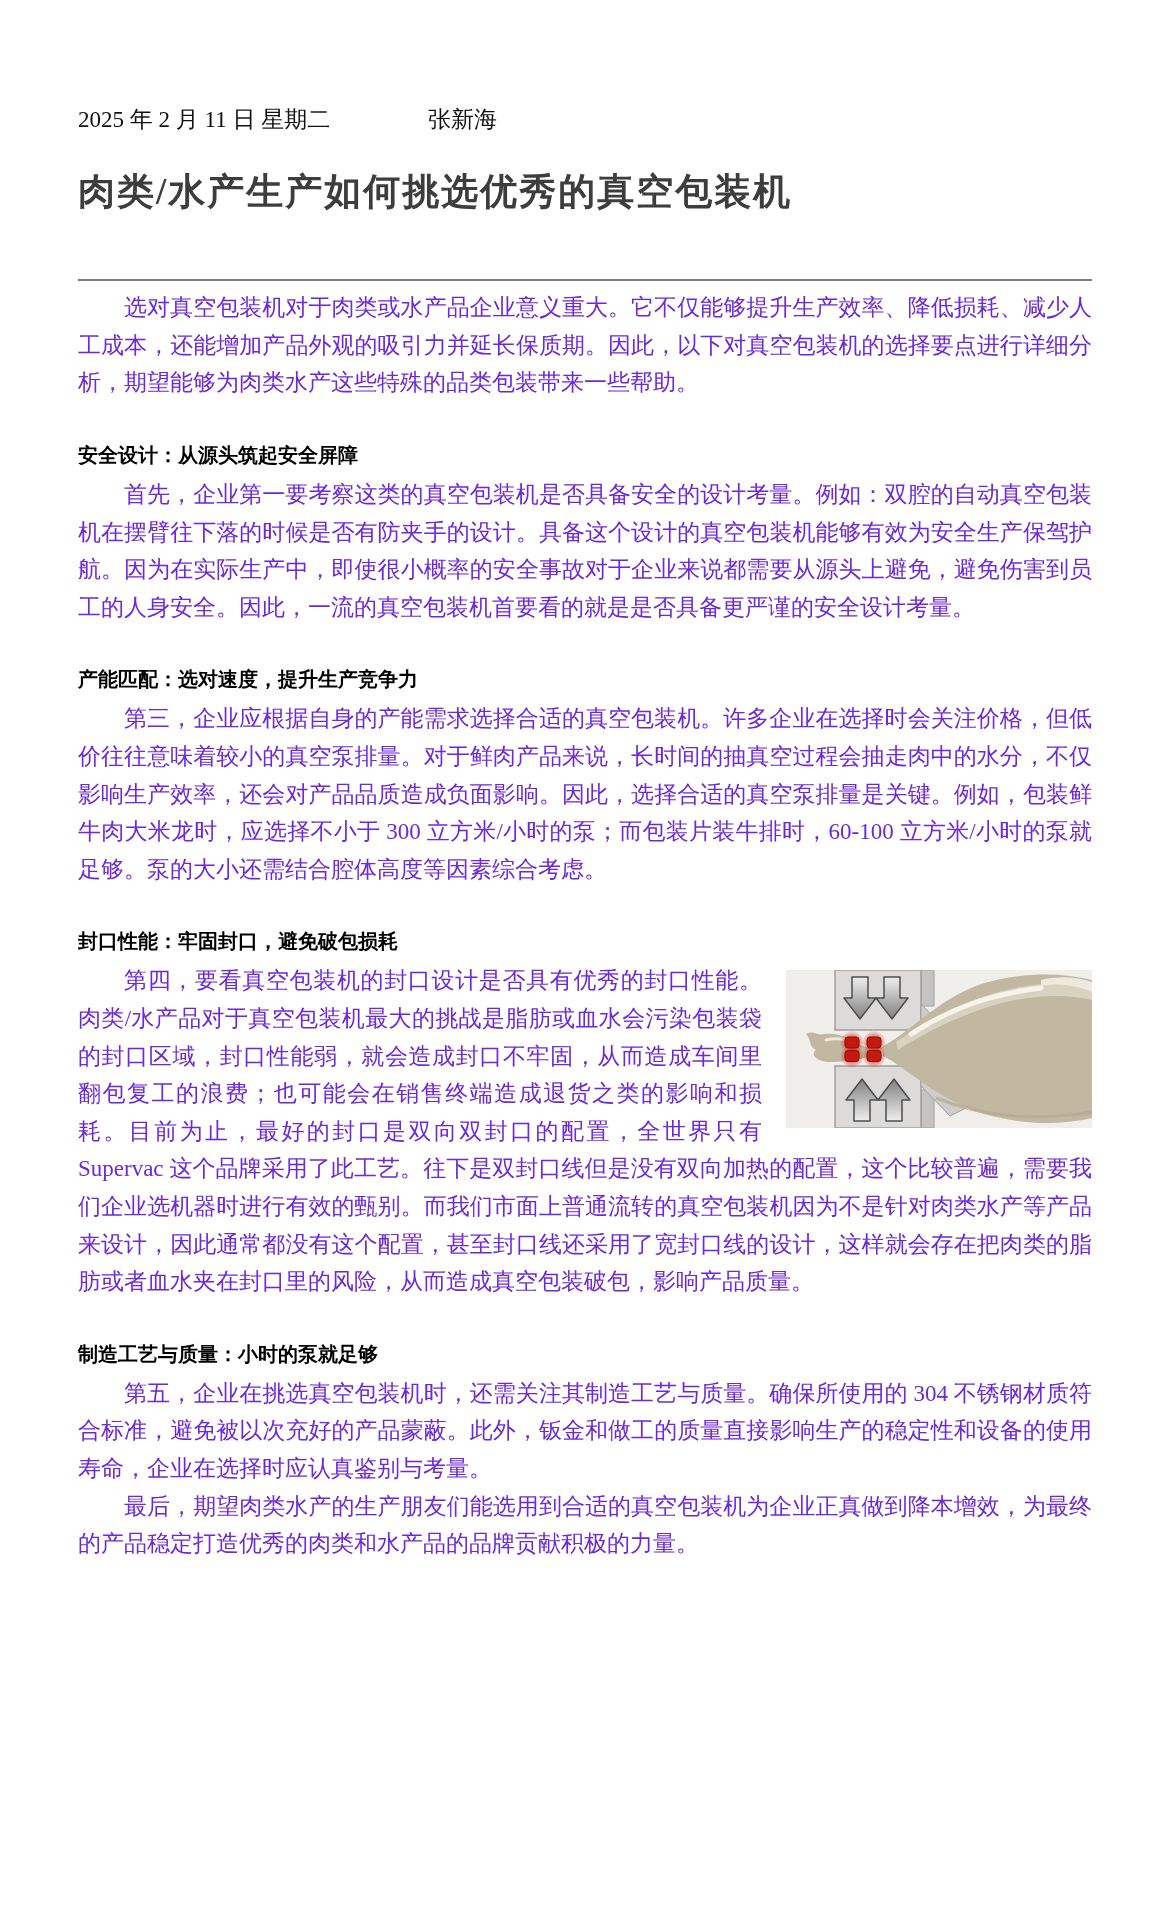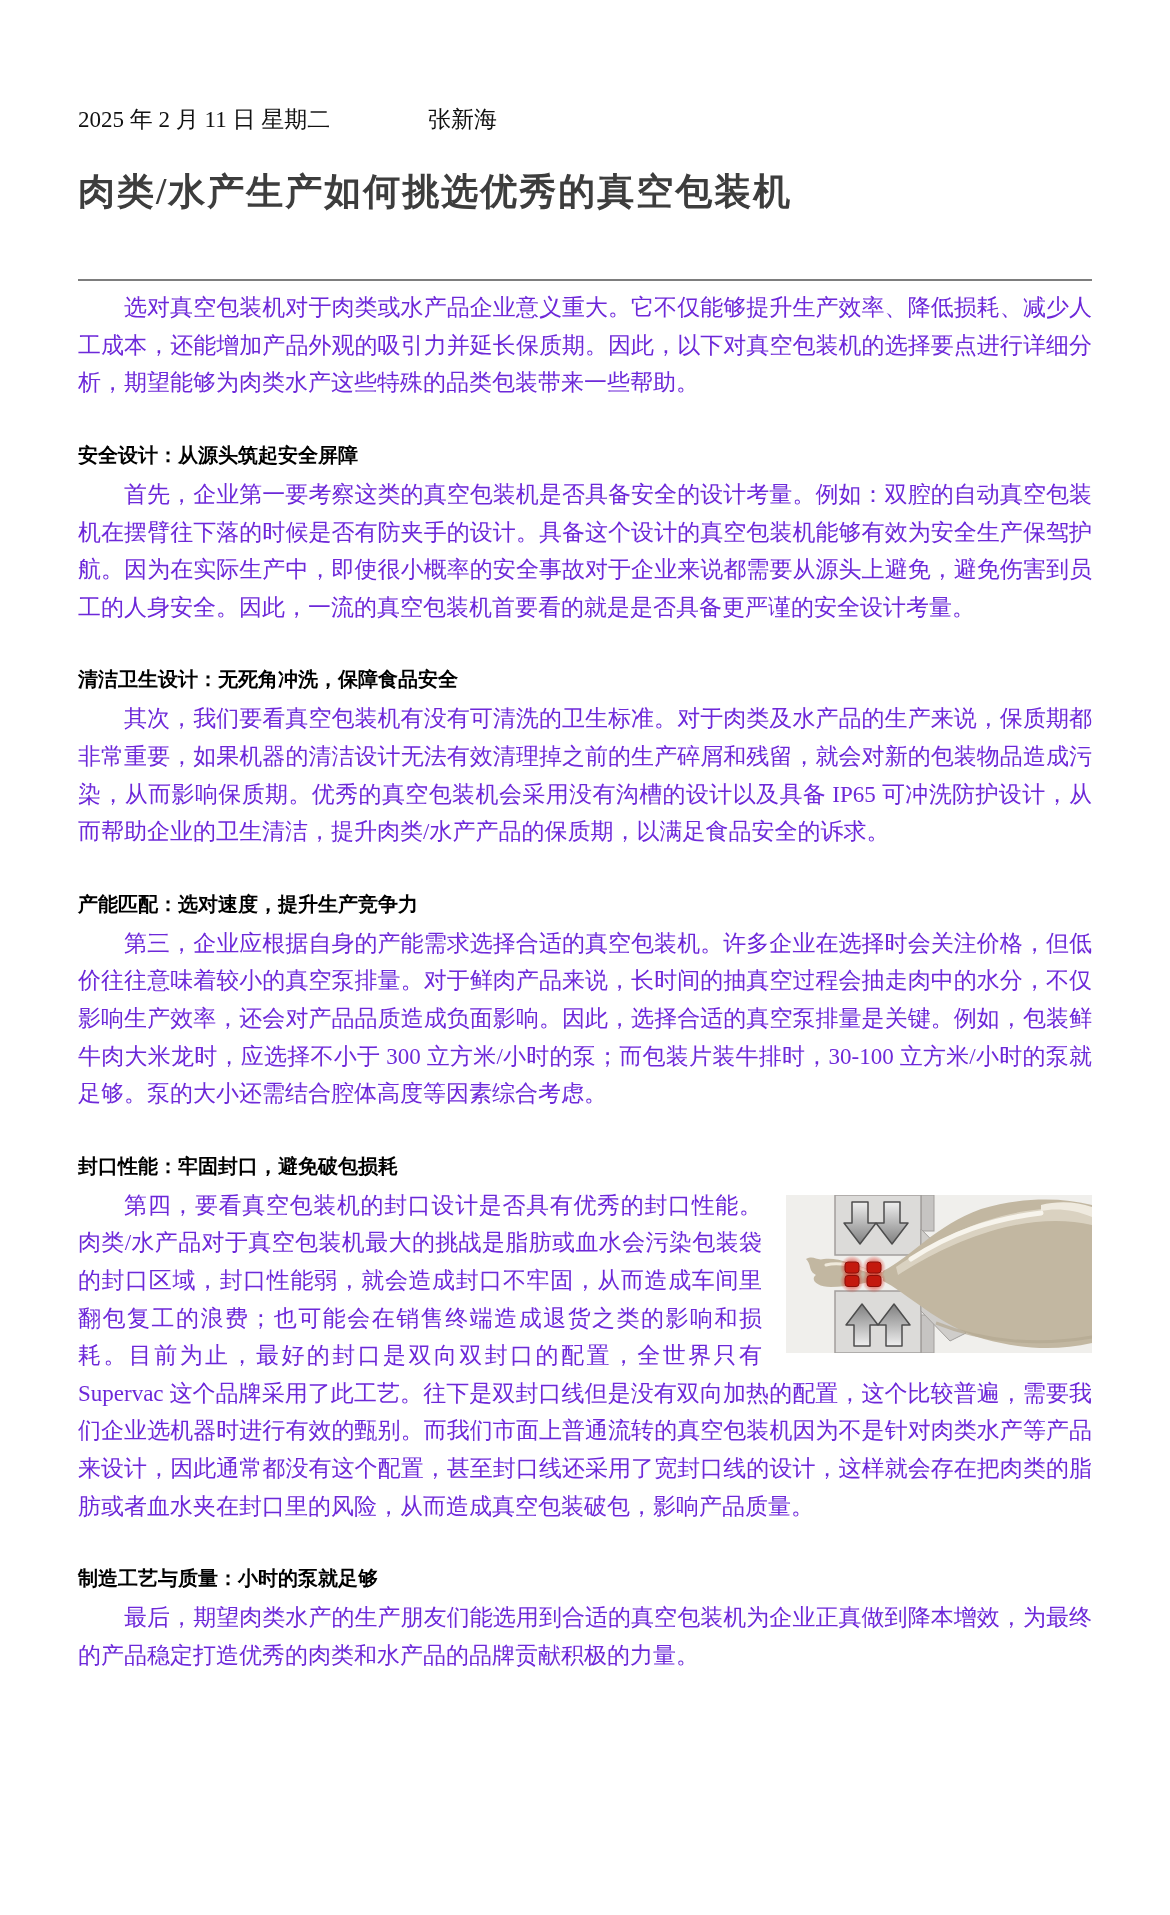--- a/index.html
+++ b/index.html
@@ -47,28 +47,24 @@
 
   <hr class="rule">
 
   <p class="body indent">选对真空包装机对于肉类或水产品企业意义重大。它不仅能够提升生产效率、降低损耗、减少人工成本，还能增加产品外观的吸引力并延长保质期。因此，以下对真空包装机的选择要点进行详细分析，期望能够为肉类水产这些特殊的品类包装带来一些帮助。</p>
 
   <section>
     <h2 class="sec">安全设计：从源头筑起安全屏障</h2>
     <p class="body indent">首先，企业第一要考察这类的真空包装机是否具备安全的设计考量。例如：双腔的自动真空包装机在摆臂往下落的时候是否有防夹手的设计。具备这个设计的真空包装机能够有效为安全生产保驾护航。因为在实际生产中，即使很小概率的安全事故对于企业来说都需要从源头上避免，避免伤害到员工的人身安全。因此，一流的真空包装机首要看的就是是否具备更严谨的安全设计考量。</p>
   </section>
 
-  <section>
-    <h2 class="sec">清洁卫生设计：无死角冲洗，保障食品安全</h2>
-    <p class="body indent">其次，我们要看真空包装机有没有可清洗的卫生标准。对于肉类及水产品的生产来说，保质期都非常重要，如果机器的清洁设计无法有效清理掉之前的生产碎屑和残留，就会对新的包装物品造成污染，从而影响保质期。优秀的真空包装机会采用没有沟槽的设计以及具备 IP65 可冲洗防护设计，从而帮助企业的卫生清洁，提升肉类/水产产品的保质期，以满足食品安全的诉求。</p>
-  </section>
 
   <section>
     <h2 class="sec">产能匹配：选对速度，提升生产竞争力</h2>
-    <p class="body indent">第三，企业应根据自身的产能需求选择合适的真空包装机。许多企业在选择时会关注价格，但低价往往意味着较小的真空泵排量。对于鲜肉产品来说，长时间的抽真空过程会抽走肉中的水分，不仅影响生产效率，还会对产品品质造成负面影响。因此，选择合适的真空泵排量是关键。例如，包装鲜牛肉大米龙时，应选择不小于 300 立方米/小时的泵；而包装片装牛排时，30-100 立方米/小时的泵就足够。泵的大小还需结合腔体高度等因素综合考虑。</p>
+    <p class="body indent">第三，企业应根据自身的产能需求选择合适的真空包装机。许多企业在选择时会关注价格，但低价往往意味着较小的真空泵排量。对于鲜肉产品来说，长时间的抽真空过程会抽走肉中的水分，不仅影响生产效率，还会对产品品质造成负面影响。因此，选择合适的真空泵排量是关键。例如，包装鲜牛肉大米龙时，应选择不小于 300 立方米/小时的泵；而包装片装牛排时，60-100 立方米/小时的泵就足够。泵的大小还需结合腔体高度等因素综合考虑。</p>
   </section>
 
   <section>
     <h2 class="sec">封口性能：牢固封口，避免破包损耗</h2>
     <div class="wrapblock">
       <figure class="seal-figure">
         <svg viewBox="0 0 306 158" xmlns="http://www.w3.org/2000/svg">
           <defs>
             <linearGradient id="gAD" x1="0" y1="0" x2="0" y2="1">
               <stop offset="0" stop-color="#efefef"></stop>
@@ -129,17 +125,18 @@
             <rect x="81" y="80.5" width="14" height="11" rx="3" fill="#c3190e" stroke="#8c0f08"></rect>
           </g>
         </svg>
       </figure>
       <p class="body indent">第四，要看真空包装机的封口设计是否具有优秀的封口性能。肉类/水产品对于真空包装机最大的挑战是脂肪或血水会污染包装袋的封口区域，封口性能弱，就会造成封口不牢固，从而造成车间里翻包复工的浪费；也可能会在销售终端造成退货之类的影响和损耗。目前为止，最好的封口是双向双封口的配置，全世界只有 Supervac 这个品牌采用了此工艺。往下是双封口线但是没有双向加热的配置，这个比较普遍，需要我们企业选机器时进行有效的甄别。而我们市面上普通流转的真空包装机因为不是针对肉类水产等产品来设计，因此通常都没有这个配置，甚至封口线还采用了宽封口线的设计，这样就会存在把肉类的脂肪或者血水夹在封口里的风险，从而造成真空包装破包，影响产品质量。</p>
     </div>
   </section>
 
   <section>
     <h2 class="sec">制造工艺与质量：小时的泵就足够</h2>
+    <p class="body indent">第五，企业在挑选真空包装机时，还需关注其制造工艺与质量。确保所使用的 304 不锈钢材质符合标准，避免被以次充好的产品蒙蔽。此外，钣金和做工的质量直接影响生产的稳定性和设备的使用寿命，企业在选择时应认真鉴别与考量。</p>
   </section>
 
   <p class="body indent closing">最后，期望肉类水产的生产朋友们能选用到合适的真空包装机为企业正真做到降本增效，为最终的产品稳定打造优秀的肉类和水产品的品牌贡献积极的力量。</p>
 
 </div>
 
 </body></html>

